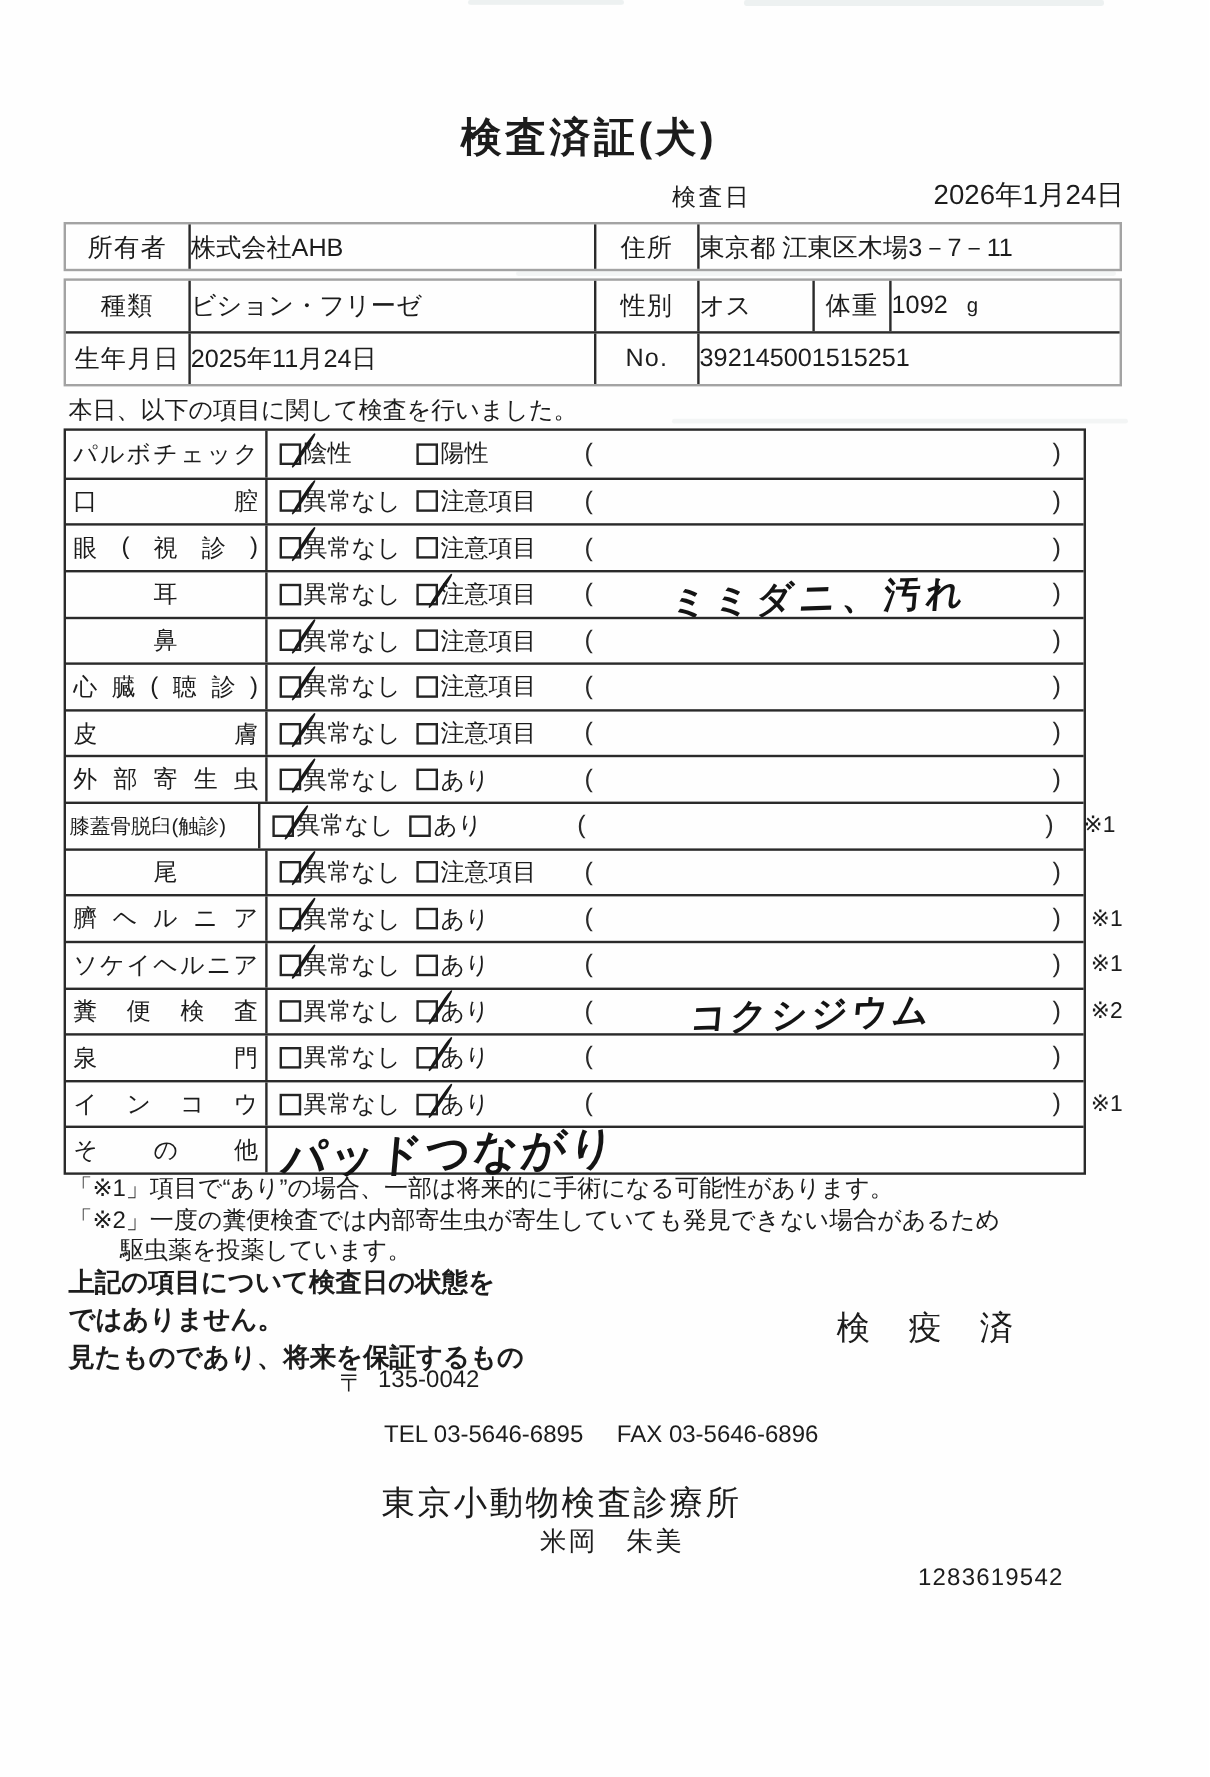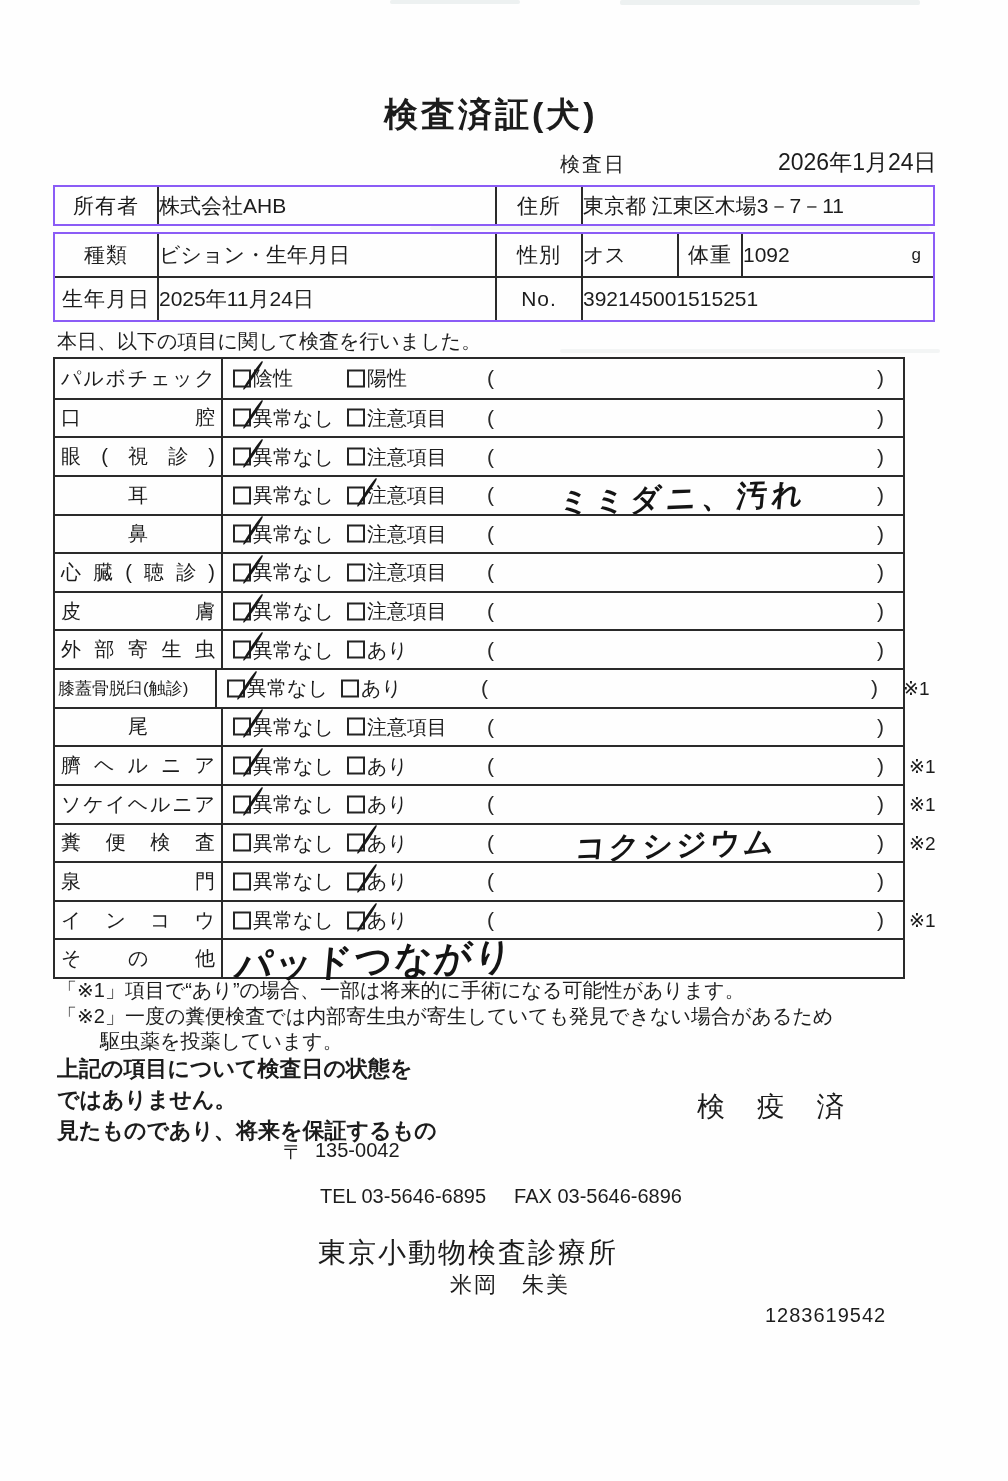--- a/index.html
+++ b/index.html
@@ -9,36 +9,36 @@
     font-family:"Liberation Sans","DejaVu Sans",sans-serif;
   }
   .abs{position:absolute;}
   
   .smudge{position:absolute;background:#dfe5e6;opacity:.55;border-radius:2px;}
   
   .title{left:384px;top:92px;font-size:34px;font-weight:700;letter-spacing:3px;}
   .insp-label{left:560px;top:151px;font-size:20px;letter-spacing:2px;}
   .insp-date{left:778px;top:147px;font-size:23px;}
   
-  .ibox{left:53px;width:878px;border:2px solid #8b5cf6;display:flex;flex-direction:column;background:transparent;}
+  .ibox{left:53px;width:878px;border:2px solid #a3a3a3;display:flex;flex-direction:column;background:transparent;}
   .box1{top:185px;height:37px;}
   .box2{top:232px;height:86px;}
   .irow{display:flex;flex:1;min-height:0;}
   .irow + .irow{border-top:2px solid #2a2a2a;}
   .cell{display:flex;align-items:center;font-size:21px;overflow:visible;white-space:nowrap;}
   .cell.lab{justify-content:center;letter-spacing:1px;}
   .cell.val{padding-left:0;}
   .bR{border-right:2px solid #2a2a2a;}
   .w-102{width:102px;flex:none;}
   .w-338{width:336px;flex:none;}
   .w-84{width:84px;flex:none;}
   .w-96{width:94px;flex:none;}
   .w-64{width:62px;flex:none;}
   .grow{flex:1;}
-  .wval{justify-content:space-between;padding-right:12px;font-size:21px;}
+  .wval{justify-content:flex-start;padding-right:12px;font-size:21px;}
   .wunit{font-size:17px;margin-left:16px;}
   .intro{left:57px;top:328px;font-size:20px;}
   
   .ctable{left:53px;top:357px;width:848px;height:618px;border:2px solid #2a2a2a;display:grid;grid-template-rows:repeat(16,1fr);}
   .trow{position:relative;display:flex;overflow:visible;}
   .trow + .trow{border-top:2px solid #2a2a2a;}
   .tlabel{width:154px;flex:none;border-right:2px solid #2a2a2a;display:flex;align-items:center;padding:0 6px;font-size:20px;white-space:nowrap;}
   .tlabel.justify{justify-content:space-between;}
   .tlabel.center{justify-content:center;}
   .tlabel.tight{font-size:17px;letter-spacing:0;padding:0 3px;}
@@ -96,21 +96,21 @@
       <div class="cell lab bR w-102">所有者</div>
       <div class="cell val bR w-338">株式会社AHB</div>
       <div class="cell lab bR w-84">住所</div>
       <div class="cell val grow">東京都 江東区木場3－7－11</div>
     </div>
   </div>
 
   <div class="abs ibox box2">
     <div class="irow">
       <div class="cell lab bR w-102">種類</div>
-      <div class="cell val bR w-338">ビション・生年月日</div>
+      <div class="cell val bR w-338">ビション・フリーゼ</div>
       <div class="cell lab bR w-84">性別</div>
       <div class="cell val bR w-96">オス</div>
       <div class="cell lab bR w-64">体重</div>
       <div class="cell grow wval">
         <span>1092</span>
         <span class="wunit">g</span>
       </div>
     </div>
     <div class="irow">
       <div class="cell lab bR w-102">生年月日</div>

